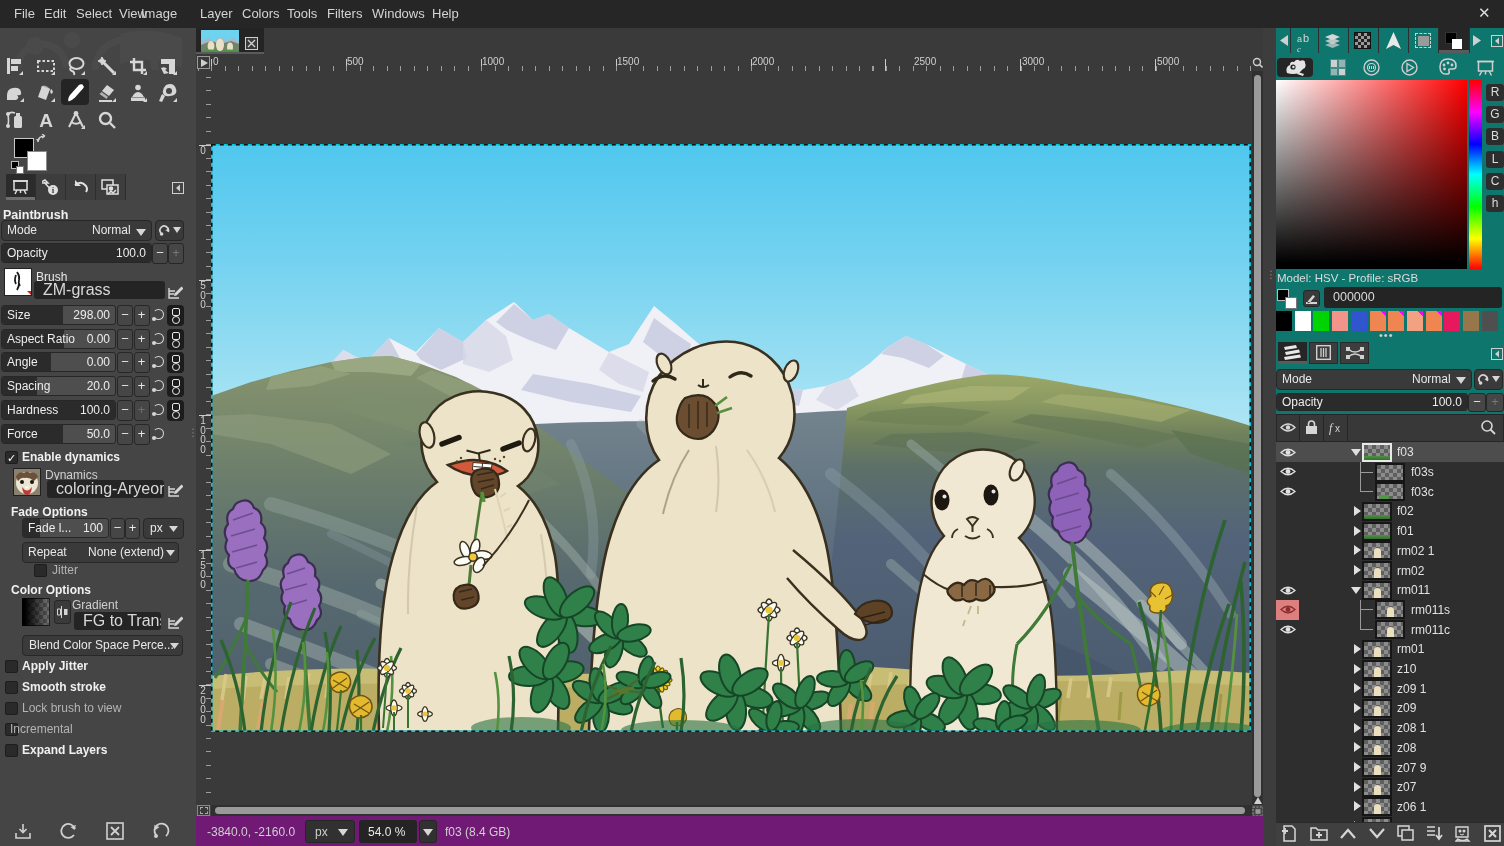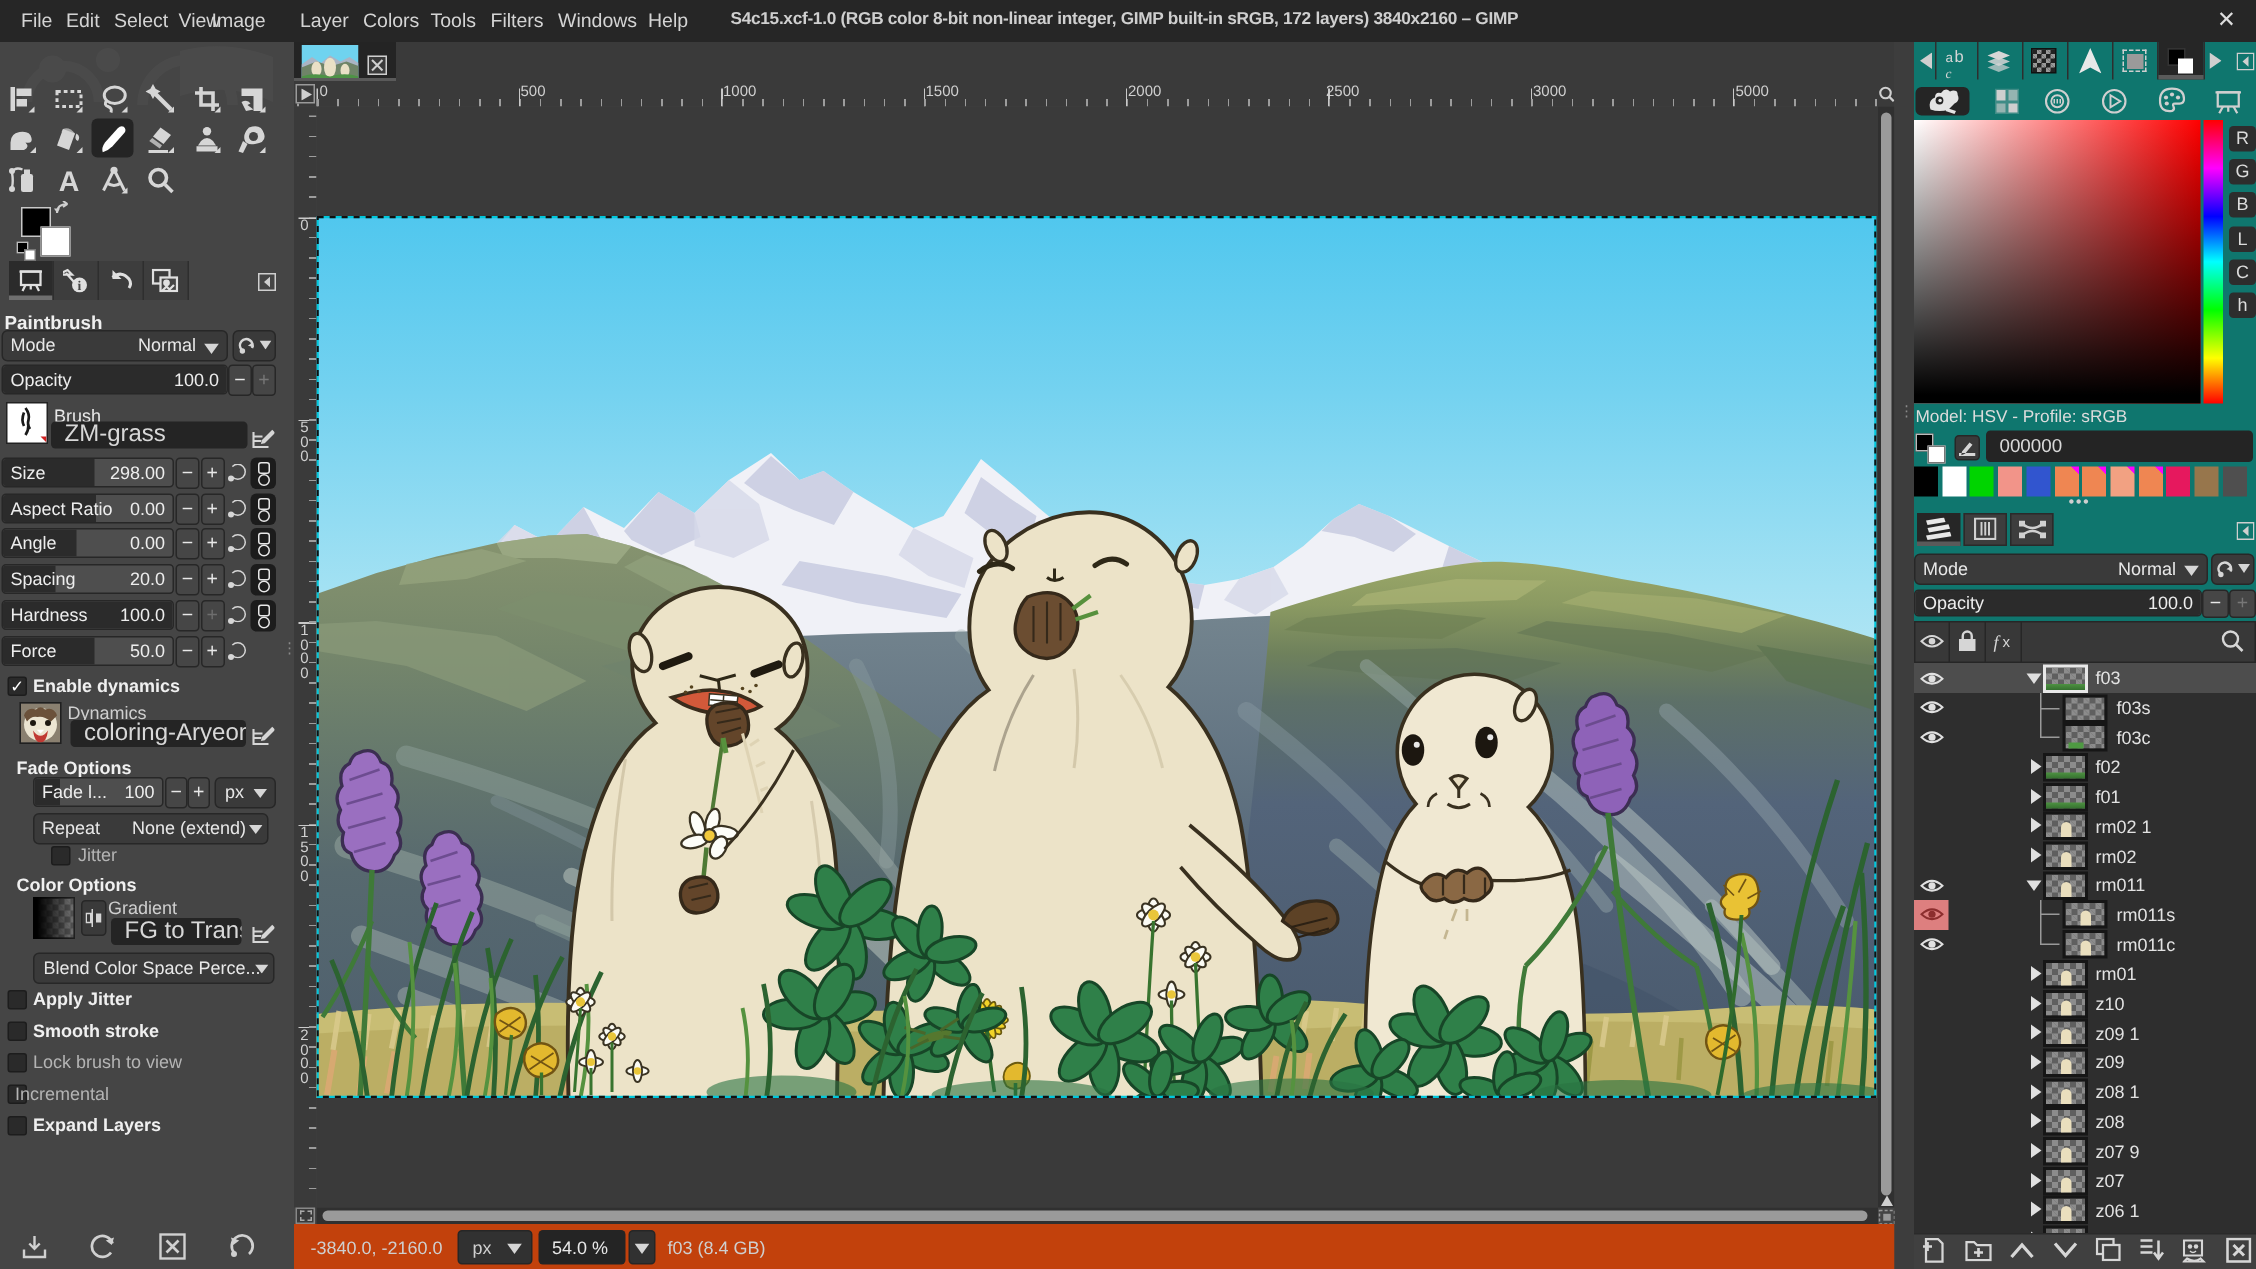--- a/index.html
+++ b/index.html
@@ -33,21 +33,21 @@
 .rlab{position:absolute;font-size:10px;color:#d0d0d0;}
 #vruler{position:absolute;left:196px;top:71px;width:15px;height:734px;background:#3a3a3a;
 background-image:repeating-linear-gradient(180deg,#9d9d9d 0 1px,transparent 1px 13.49px),repeating-linear-gradient(180deg,#c9c9c9 0 1px,transparent 1px 134.9px);
 background-size:5px 734px,12px 734px;background-position:right 6.1px,right 73.5px;background-repeat:no-repeat;}
 #canvasbg{position:absolute;left:211px;top:71px;width:1041px;height:734px;background:#3a3a3a;}
 #artwrap{position:absolute;left:211px;top:144px;width:1040px;height:588px;}
 #vsb{position:absolute;left:1252px;top:71px;width:11px;height:734px;background:#303030;}
 #vsb .th{position:absolute;left:2px;top:4px;width:7px;height:722px;background:#9a9a9a;border-radius:4px;}
 #hsb{position:absolute;left:211px;top:805px;width:1041px;height:11px;background:#303030;}
 #hsb .th{position:absolute;left:4px;top:2px;width:1030px;height:7px;background:#9a9a9a;border-radius:4px;}
-#statusbar{position:absolute;left:196px;top:816px;width:1067px;height:30px;background:#c2410c;color:#cfcfcf;font-size:12px;}
+#statusbar{position:absolute;left:196px;top:816px;width:1067px;height:30px;background:#701a75;color:#cfcfcf;font-size:12px;}
 
 #rpanel{position:absolute;left:1276px;top:28px;width:228px;height:840px;background:#0f766e;}
 #gapR{position:absolute;left:1263px;top:28px;width:13px;height:818px;background:#3d3d3d;}
 .dots{position:absolute;width:4px;height:22px;color:#8a8a8a;font-size:10px;line-height:5px;}
 .swatch{position:absolute;width:16px;height:20px;}
 .laylist{position:absolute;left:0px;top:414px;width:228px;height:380px;background:#2e2e2e;overflow:hidden;color:#e2e2e2;font-size:12px;}
 .thumb{position:absolute;width:30px;height:19px;border:2px solid #161616;
 background-image:linear-gradient(45deg,#8c8c8c 25%,transparent 25%,transparent 75%,#8c8c8c 75%),linear-gradient(45deg,#8c8c8c 25%,#5f5f5f 25%,#5f5f5f 75%,#8c8c8c 75%);
 background-size:8px 8px;background-position:0 0,4px 4px;}
 svg{display:block;}
@@ -74,21 +74,20 @@
 <span class="mi" style="left:44px">Edit</span>
 <span class="mi" style="left:76px">Select</span>
 <span class="mi" style="left:119px">View</span>
 <span class="mi" style="left:141px">Image</span>
 <span class="mi" style="left:200px">Layer</span>
 <span class="mi" style="left:242px">Colors</span>
 <span class="mi" style="left:287px">Tools</span>
 <span class="mi" style="left:327px">Filters</span>
 <span class="mi" style="left:372px">Windows</span>
 <span class="mi" style="left:432px">Help</span>
-<span id="title">S4c15.xcf-1.0 (RGB color 8-bit non-linear integer, GIMP built-in sRGB, 172 layers) 3840x2160 – GIMP</span>
 <span id="winx">✕</span>
 </div>
 
 <div id="toolbox">
 
 <svg class="abs" style="left:0;top:0" width="190" height="60" viewBox="0 0 190 60" opacity="0.22">
 <g fill="none" stroke="#5f5f5f" stroke-width="7">
 <path d="M18 40 A24 24 0 0 1 66 40"></path>
         <path d="M95 42 A30 30 0 0 1 155 42"></path>
 </g>
@@ -449,21 +448,21 @@
       <path d="M1 1 L8 8 M8 1 L1 8" stroke="#cfcfcf" stroke-width="1.4"></path>
     </svg>
 </div>
 <div class="abs" style="left:196px;top:52px;width:68px;height:2.5px;background:#5a5a5a"></div>
 <div id="hruler">
  <span class="rlab" style="left:17px;top:2px">0</span>
     <span class="rlab" style="left:151px;top:2px">500</span>
  <span class="rlab" style="left:286px;top:2px">1000</span>
     <span class="rlab" style="left:421px;top:2px">1500</span>
  <span class="rlab" style="left:556px;top:2px">2000</span>
-    <span class="rlab" style="left:688px;top:2px">2500</span>
+    <span class="rlab" style="left:718px;top:2px">2500</span>
  <span class="rlab" style="left:826px;top:2px">3000</span>
     <span class="rlab" style="left:961px;top:2px">5000</span>
 </div>
 <div class="abs" style="left:197px;top:56px;width:13px;height:13px;border:1px solid #9a9a9a;background:#3a3a3a"></div>
 <svg class="abs" style="left:200px;top:59px" width="8" height="8" viewBox="0 0 8 8">
     <path d="M1 0 L8 4 1 8z" fill="#cfcfcf"></path>
   </svg>
 <div id="vruler">
  <div class="rlab" style="left:2px;top:75px;width:10px;text-align:center;line-height:9.5px">0</div>
  <div class="rlab" style="left:2px;top:210px;width:10px;text-align:center;line-height:9.5px">5<br>0<br>0</div>

